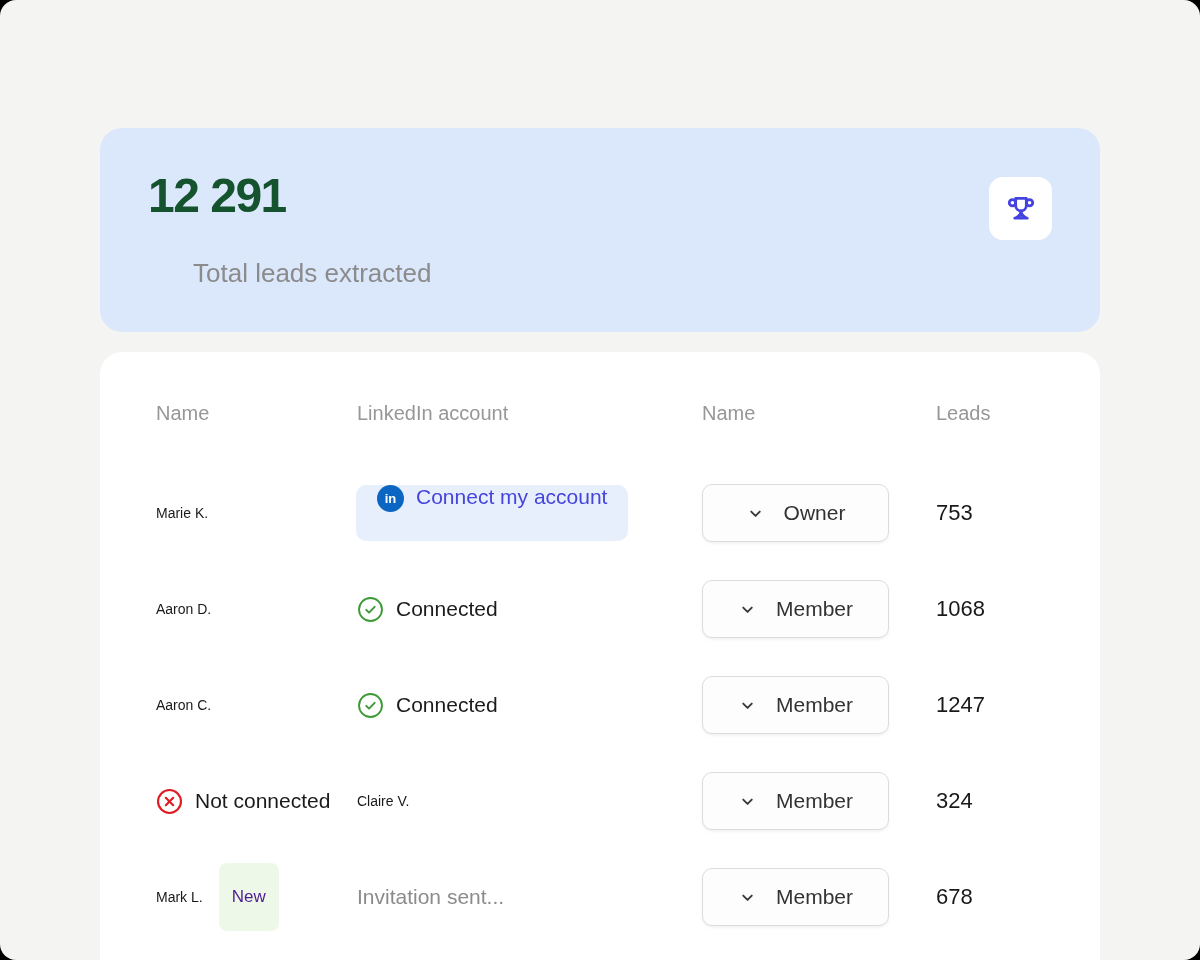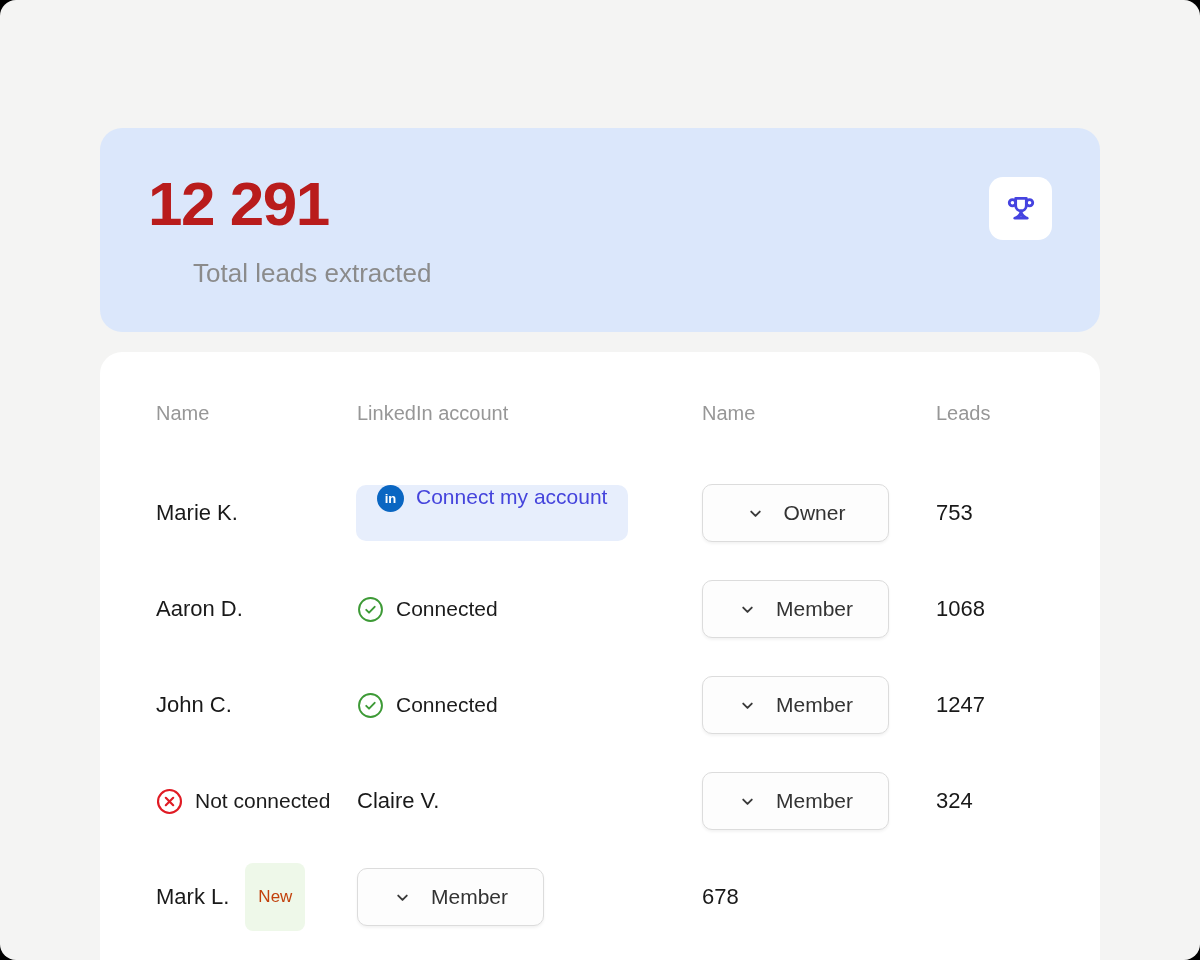--- a/index.html
+++ b/index.html
@@ -17,23 +17,23 @@
   
   .stat-card {
     position: absolute;
     left: 100px; top: 128px;
     width: 1000px; height: 204px;
     background: #dbe7fb;
     border-radius: 22px;
   }
   .stat-value {
     position: absolute; left: 48px; top: 40px;
-    font-size: 62px; font-weight: 600;
+    font-size: 48px; font-weight: 600;
     letter-spacing: -1.5px;
-    color: #b91c1c;
+    color: #14532d;
   }
   .stat-label {
     position: absolute; left: 48px; top: 130px;
     font-size: 26px; color: #8b8b8b; margin-left: 45px;
   }
   .trophy-btn {
     position: absolute; right: 48px; top: 49px;
     width: 63px; height: 63px;
     background: #ffffff;
     border: none; border-radius: 14px;
@@ -60,25 +60,25 @@
   }
   .tbody { margin-top: 40px; }
   .trow {
     display: grid;
     grid-template-columns: 201px 345px 234px 1fr;
     height: 96px;
     align-items: center;
   }
   .cell { display: flex; align-items: center; }
 
-  .name { font-size: 22px; font-weight: 500; color: #191919; }
+  .name { font-size: 14px; font-weight: 500; color: #191919; }
   .badge-new {
     margin-left: 16px;
     background: #eef8e9;
-    color: #c2410c;
+    color: #4c1d95;
     font-size: 17px;
     padding: 24px 13px;
     border-radius: 8px;
   }
 
   .connect-btn {
     display: inline-flex; align-items: flex-start; gap: 12px;
     height: 56px; padding: 0 21px;
     background: #e7eefc;
     border: none; border-radius: 10px;
@@ -187,21 +187,21 @@
           <path d="M5.5 8l4.5 4.5L14.5 8"></path>
         </svg>
         <span class="role-label">Member</span>
       </button>
     </div>
     <div class="cell leads-cell">1068</div>
   </div>
 
   <div class="trow">
     <div class="cell name-cell">
-      <span class="name">John C.</span>
+      <span class="name">Aaron C.</span>
 
     </div>
     <div class="cell status-cell">
 
       <span class="status">
         <svg class="icon-check" viewBox="0 0 24 24" fill="none" stroke="#3d9a36" stroke-width="1.7" stroke-linecap="round" stroke-linejoin="round">
           <circle cx="12" cy="12" r="10.2"></circle>
           <path d="M8.2 12.3l2.5 2.5 5-5.2"></path>
         </svg>
 
@@ -244,20 +244,27 @@
       </button>
     </div>
     <div class="cell leads-cell">324</div>
   </div>
 
   <div class="trow">
     <div class="cell name-cell">
       <span class="name">Mark L.</span>
       <span class="badge-new">New</span>
     </div>
+    <div class="cell status-cell">
+
+      <span class="status muted">
+
+        <span class="status-text">Invitation sent...</span>
+      </span>
+    </div>
     <div class="cell role-cell">
       <button class="role-dd">
         <svg viewBox="0 0 20 20" fill="none" stroke="#3a3a3a" stroke-width="2" stroke-linecap="round" stroke-linejoin="round">
           <path d="M5.5 8l4.5 4.5L14.5 8"></path>
         </svg>
         <span class="role-label">Member</span>
       </button>
     </div>
     <div class="cell leads-cell">678</div>
   </div>

